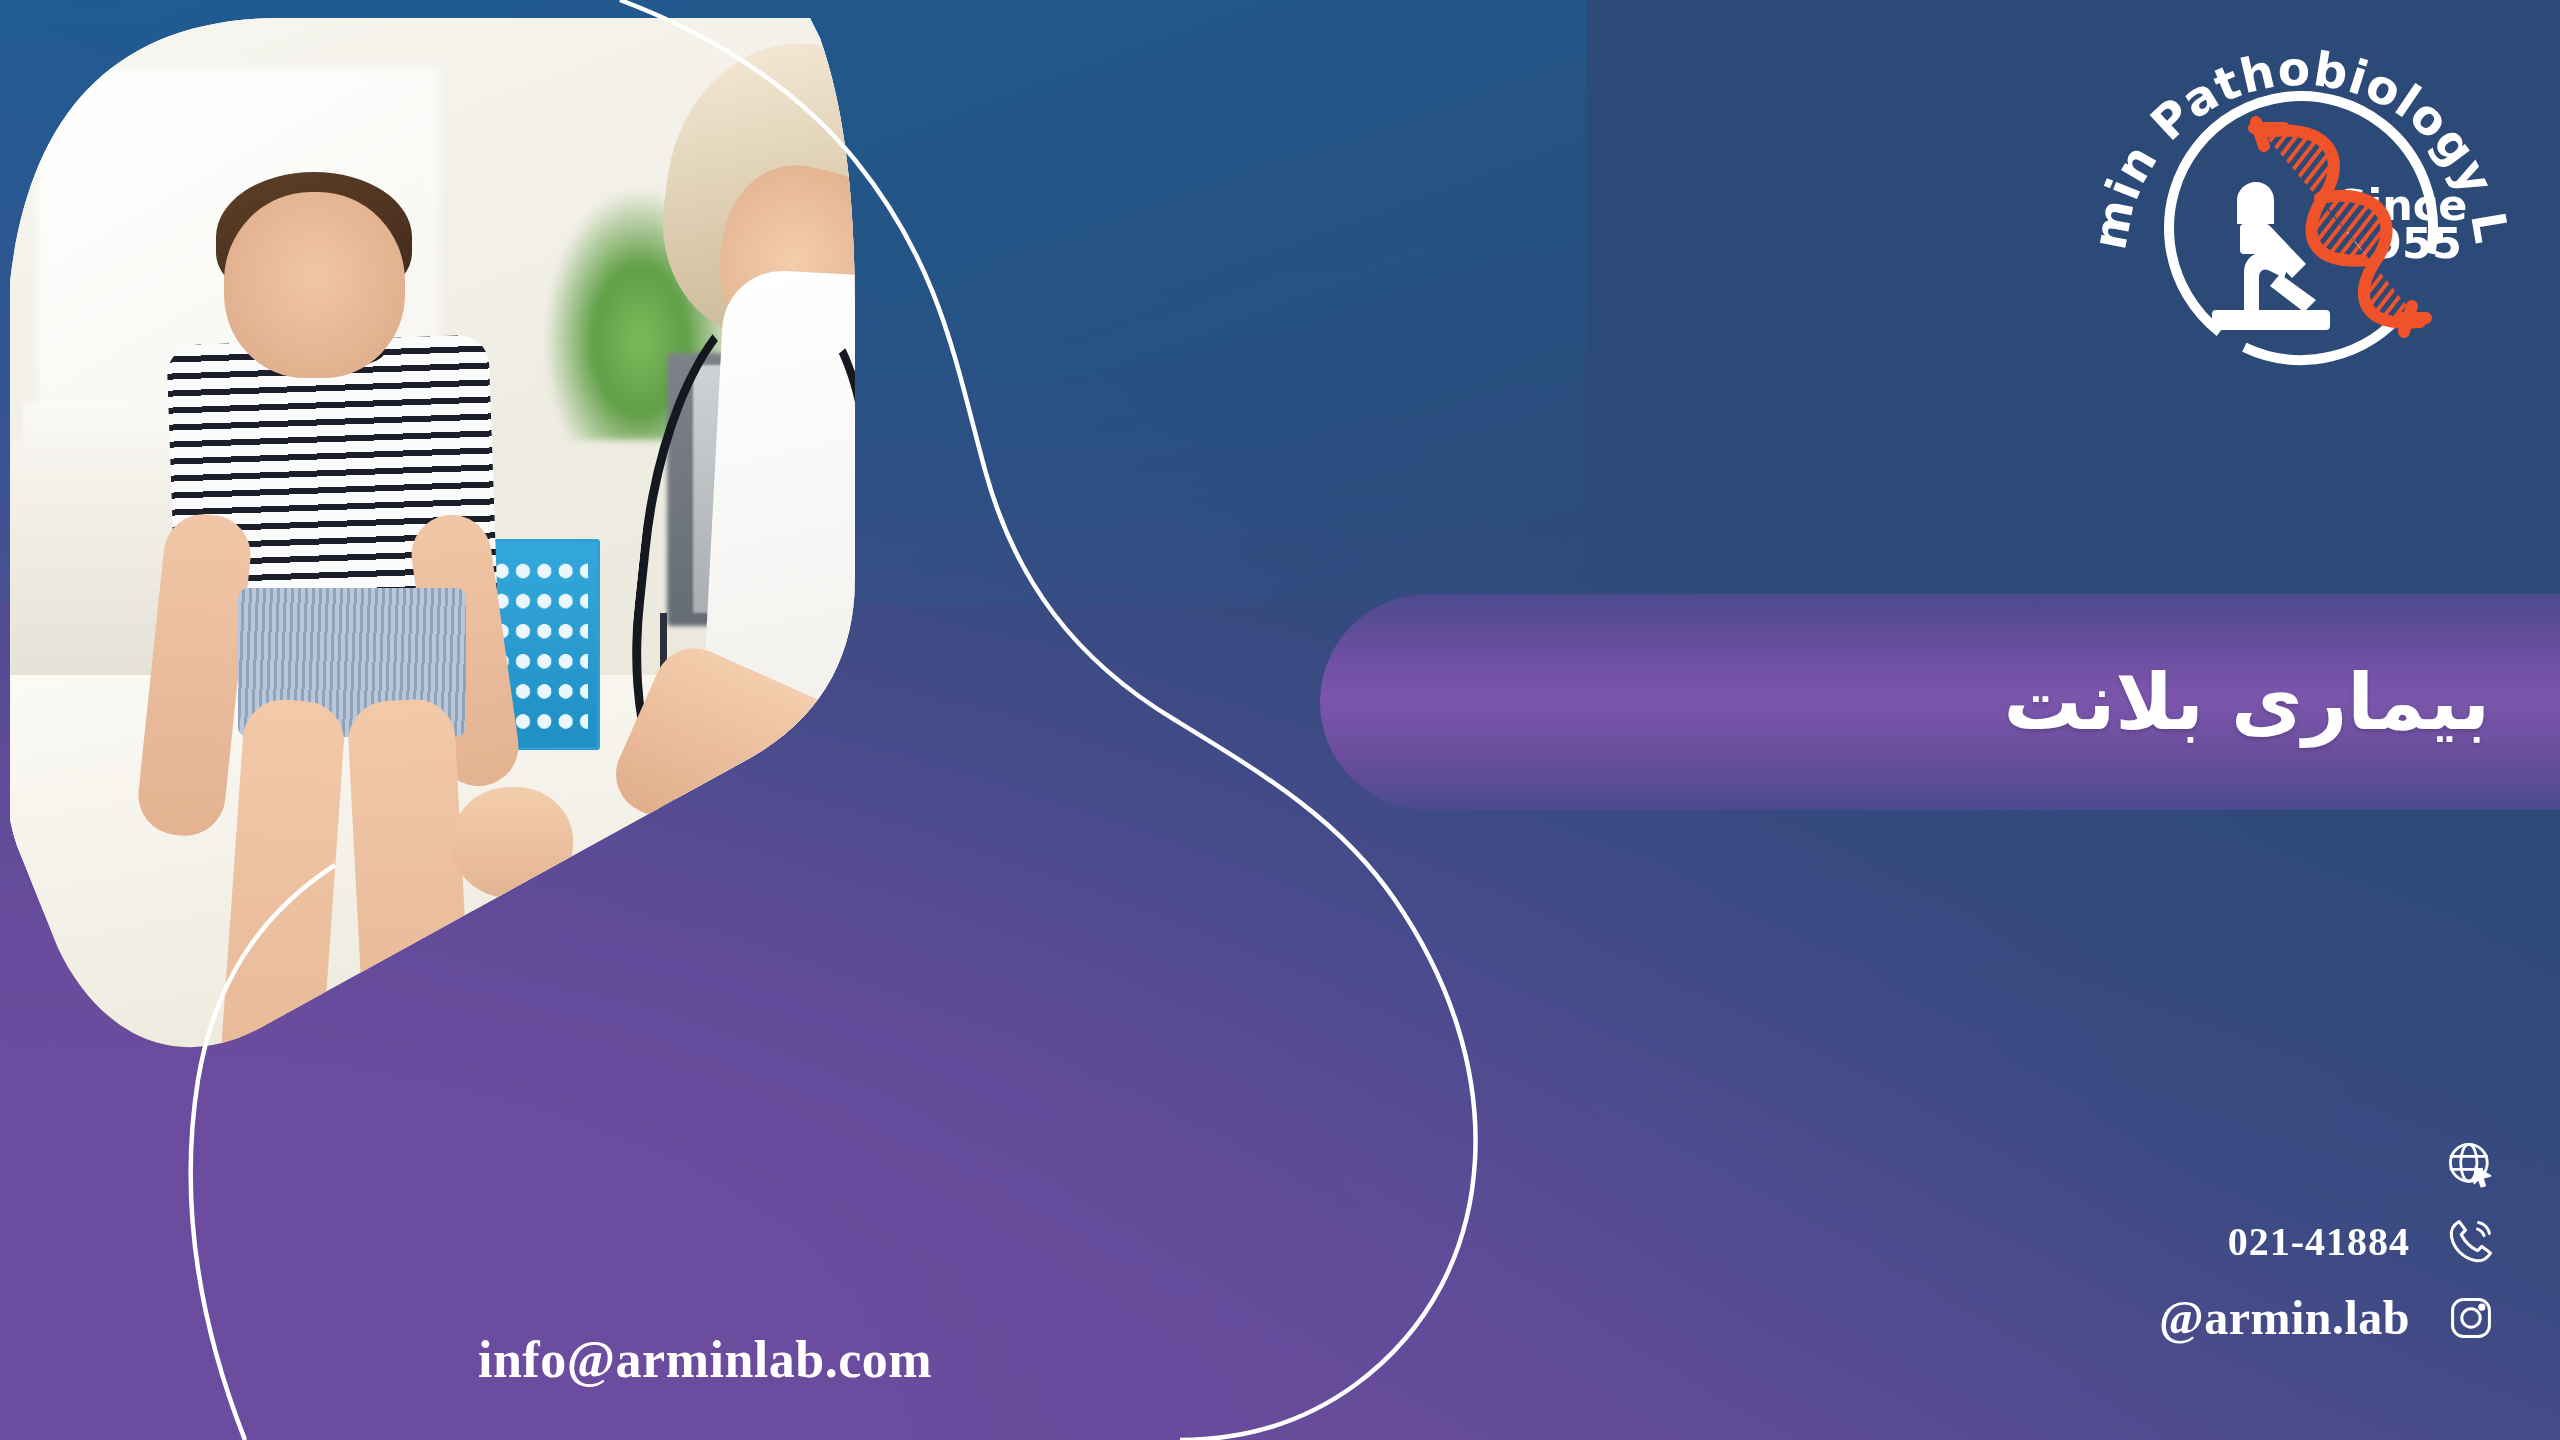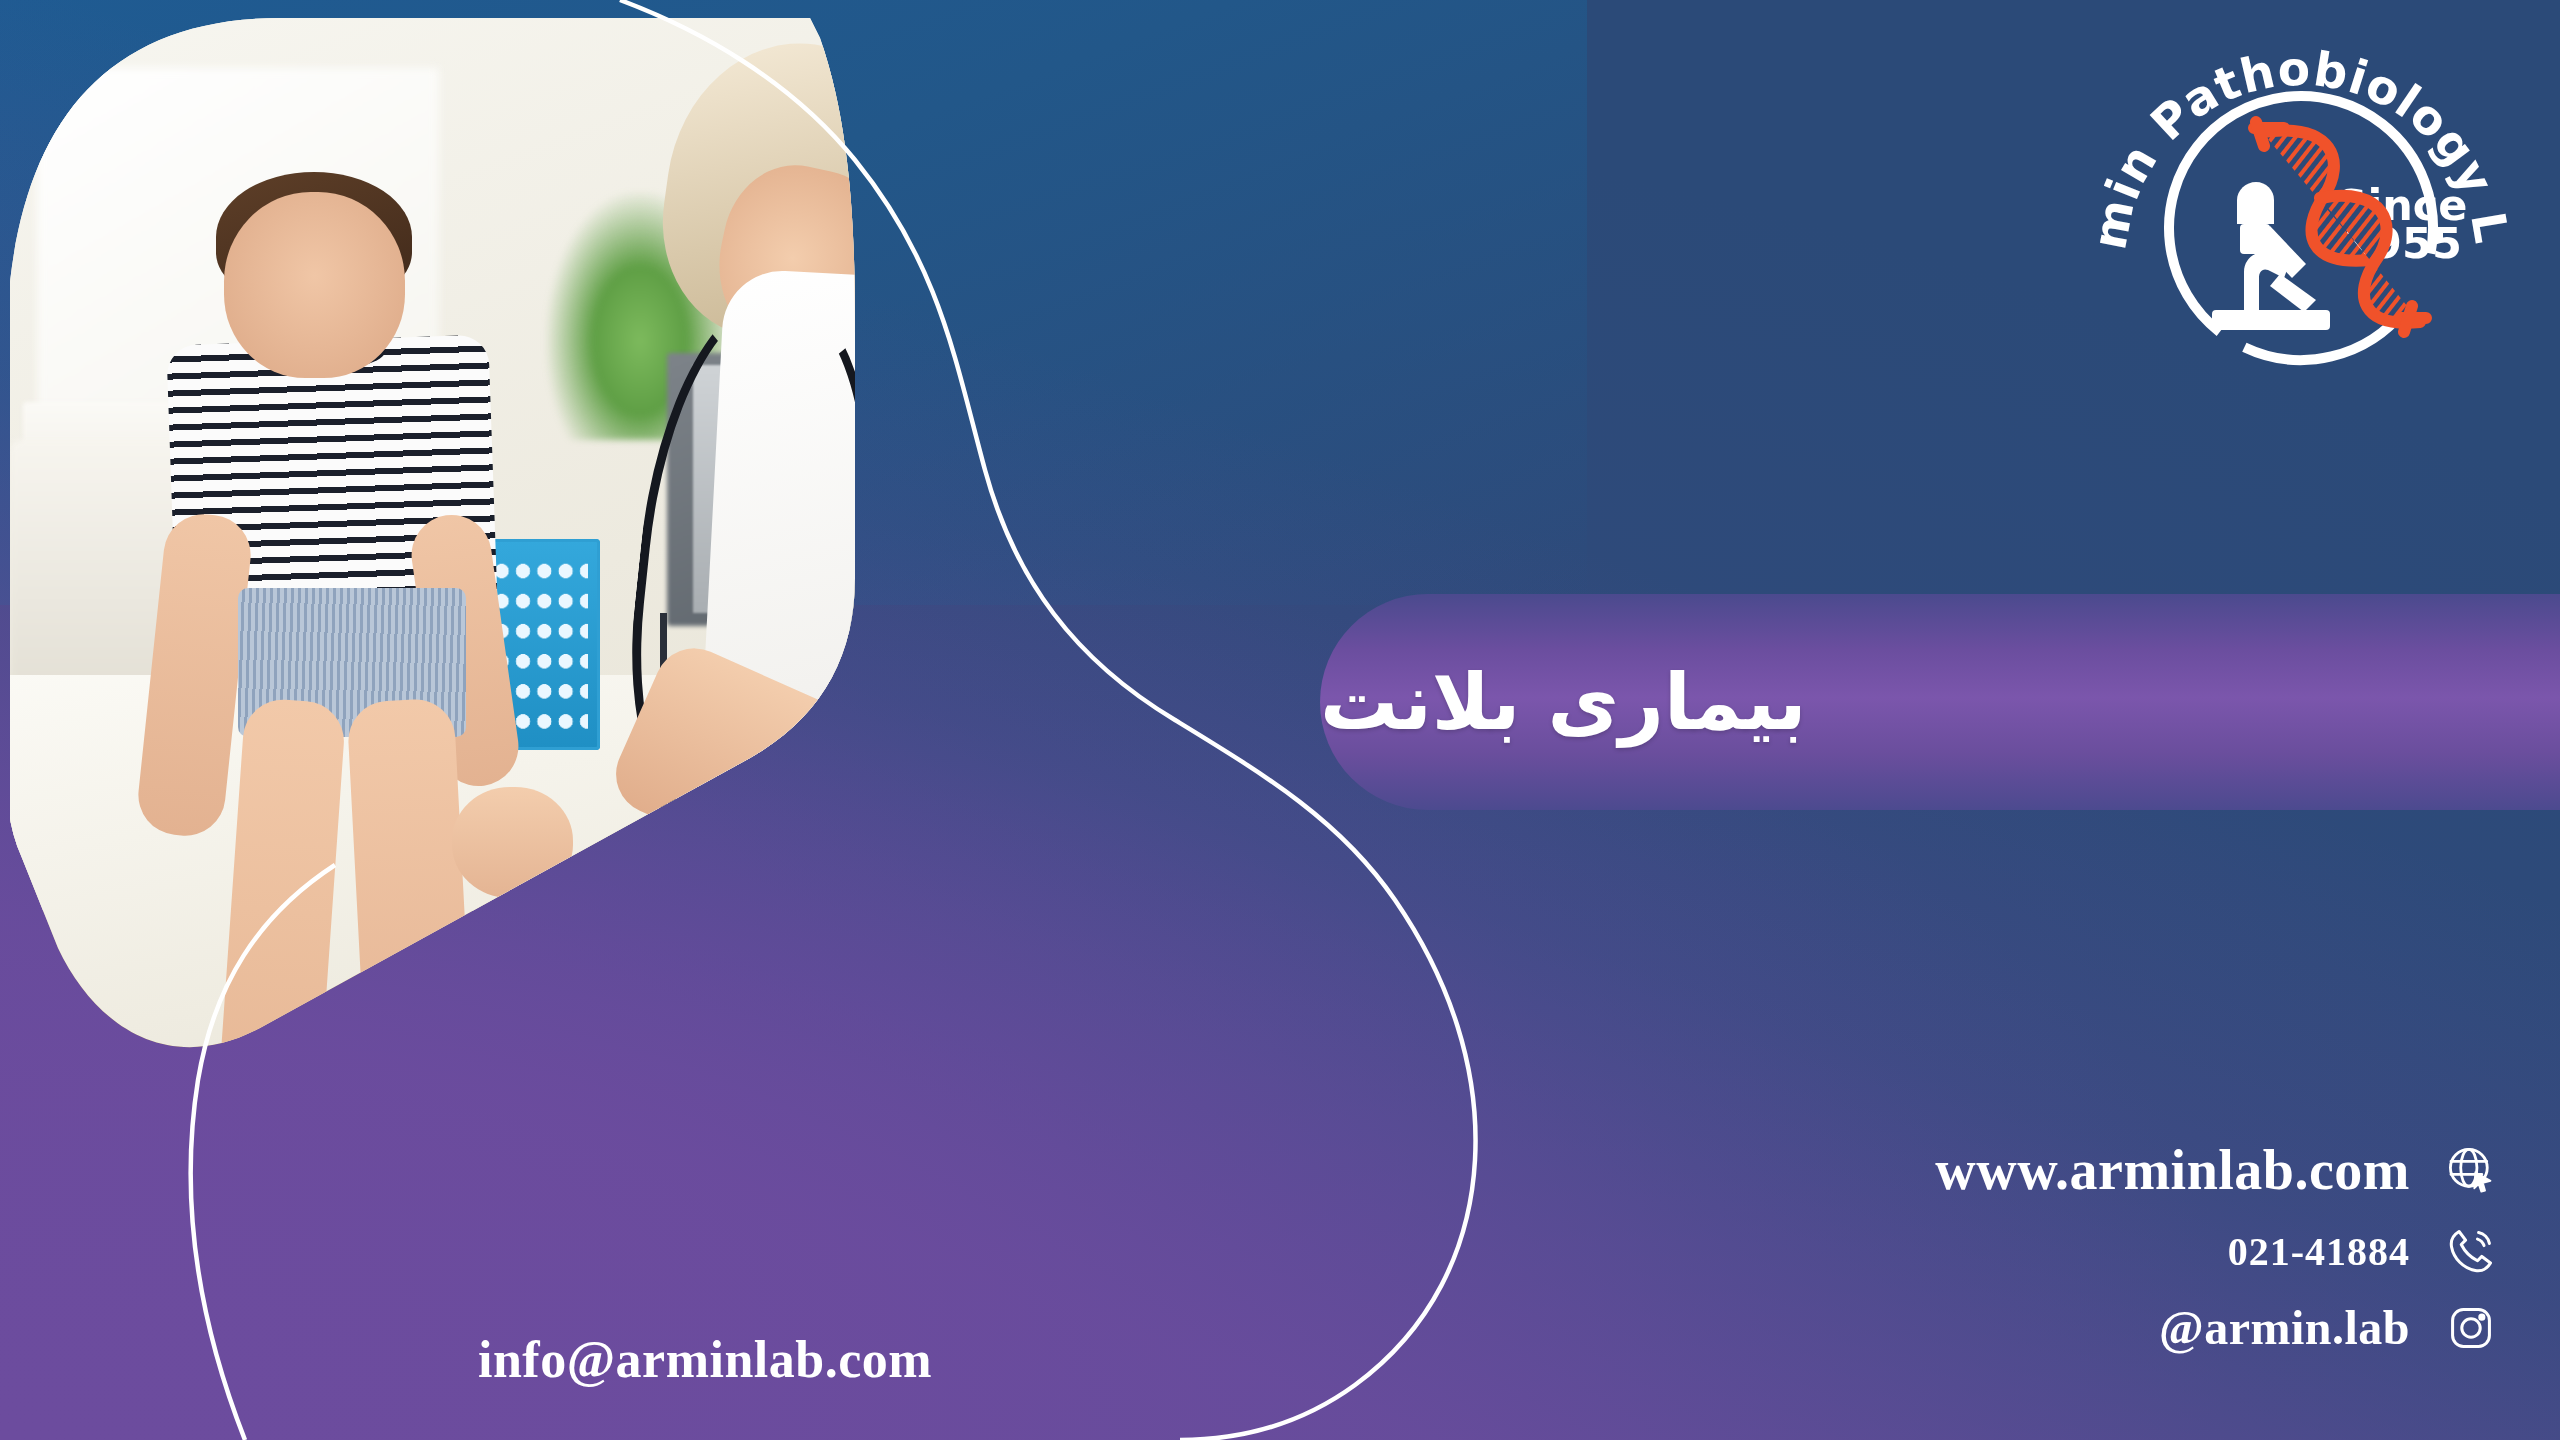--- a/index.html
+++ b/index.html
@@ -81,21 +81,21 @@
   .frame-outline path{fill:none;stroke:#ffffff;stroke-width:4.5;}
 
   
   .logo{position:absolute;right:46px;top:10px;width:430px;height:430px;}
 
   
   .title-banner{
     position:absolute;left:1320px;top:594px;width:1240px;height:216px;
     border-radius:110px 0 0 110px;
     background:linear-gradient(180deg,#4b4a8e 0%,#6b4e9f 26%,#7b56ac 48%,#6a4e9d 74%,#4c4a8f 100%);
-    display:flex;align-items:center;justify-content:flex-start;
+    display:flex;align-items:center;justify-content:flex-end;
   }
   .title-text{
     color:#ffffff;font-size:78px;font-weight:700;direction:rtl;
     font-family:"DejaVu Sans","Liberation Sans",sans-serif;
     letter-spacing:0;line-height:1;margin-right:70px;
     text-shadow:0 2px 4px rgba(0,0,0,.18);
   }
 
   
   .contacts{position:absolute;right:62px;top:1138px;width:820px;}
@@ -205,21 +205,20 @@
     </svg>
   </div>
 
   <div class="title-banner">
     <div class="title-text">بیماری بلانت</div>
   </div>
 
   <div class="contacts">
 
     <div class="c-row">
-      <span class="c-text c-web">www.arminlab.com</span>
       <span class="c-icon">
         <svg viewBox="0 0 48 48" fill="none" stroke="#ffffff" stroke-width="2.6" stroke-linecap="round">
           <circle cx="22" cy="22" r="17"></circle>
           <ellipse cx="22" cy="22" rx="7.5" ry="17"></ellipse>
           <path d="M5.5 16 H38.5 M5.5 28 H34"></path>
           <path d="M28 26 L42 34 L35 36 L37 43 L33.5 44 L31 37 L27 41 Z" fill="#ffffff" stroke="#ffffff" stroke-width="1.6" stroke-linejoin="round"></path>
         </svg>
       </span>
     </div>
 

